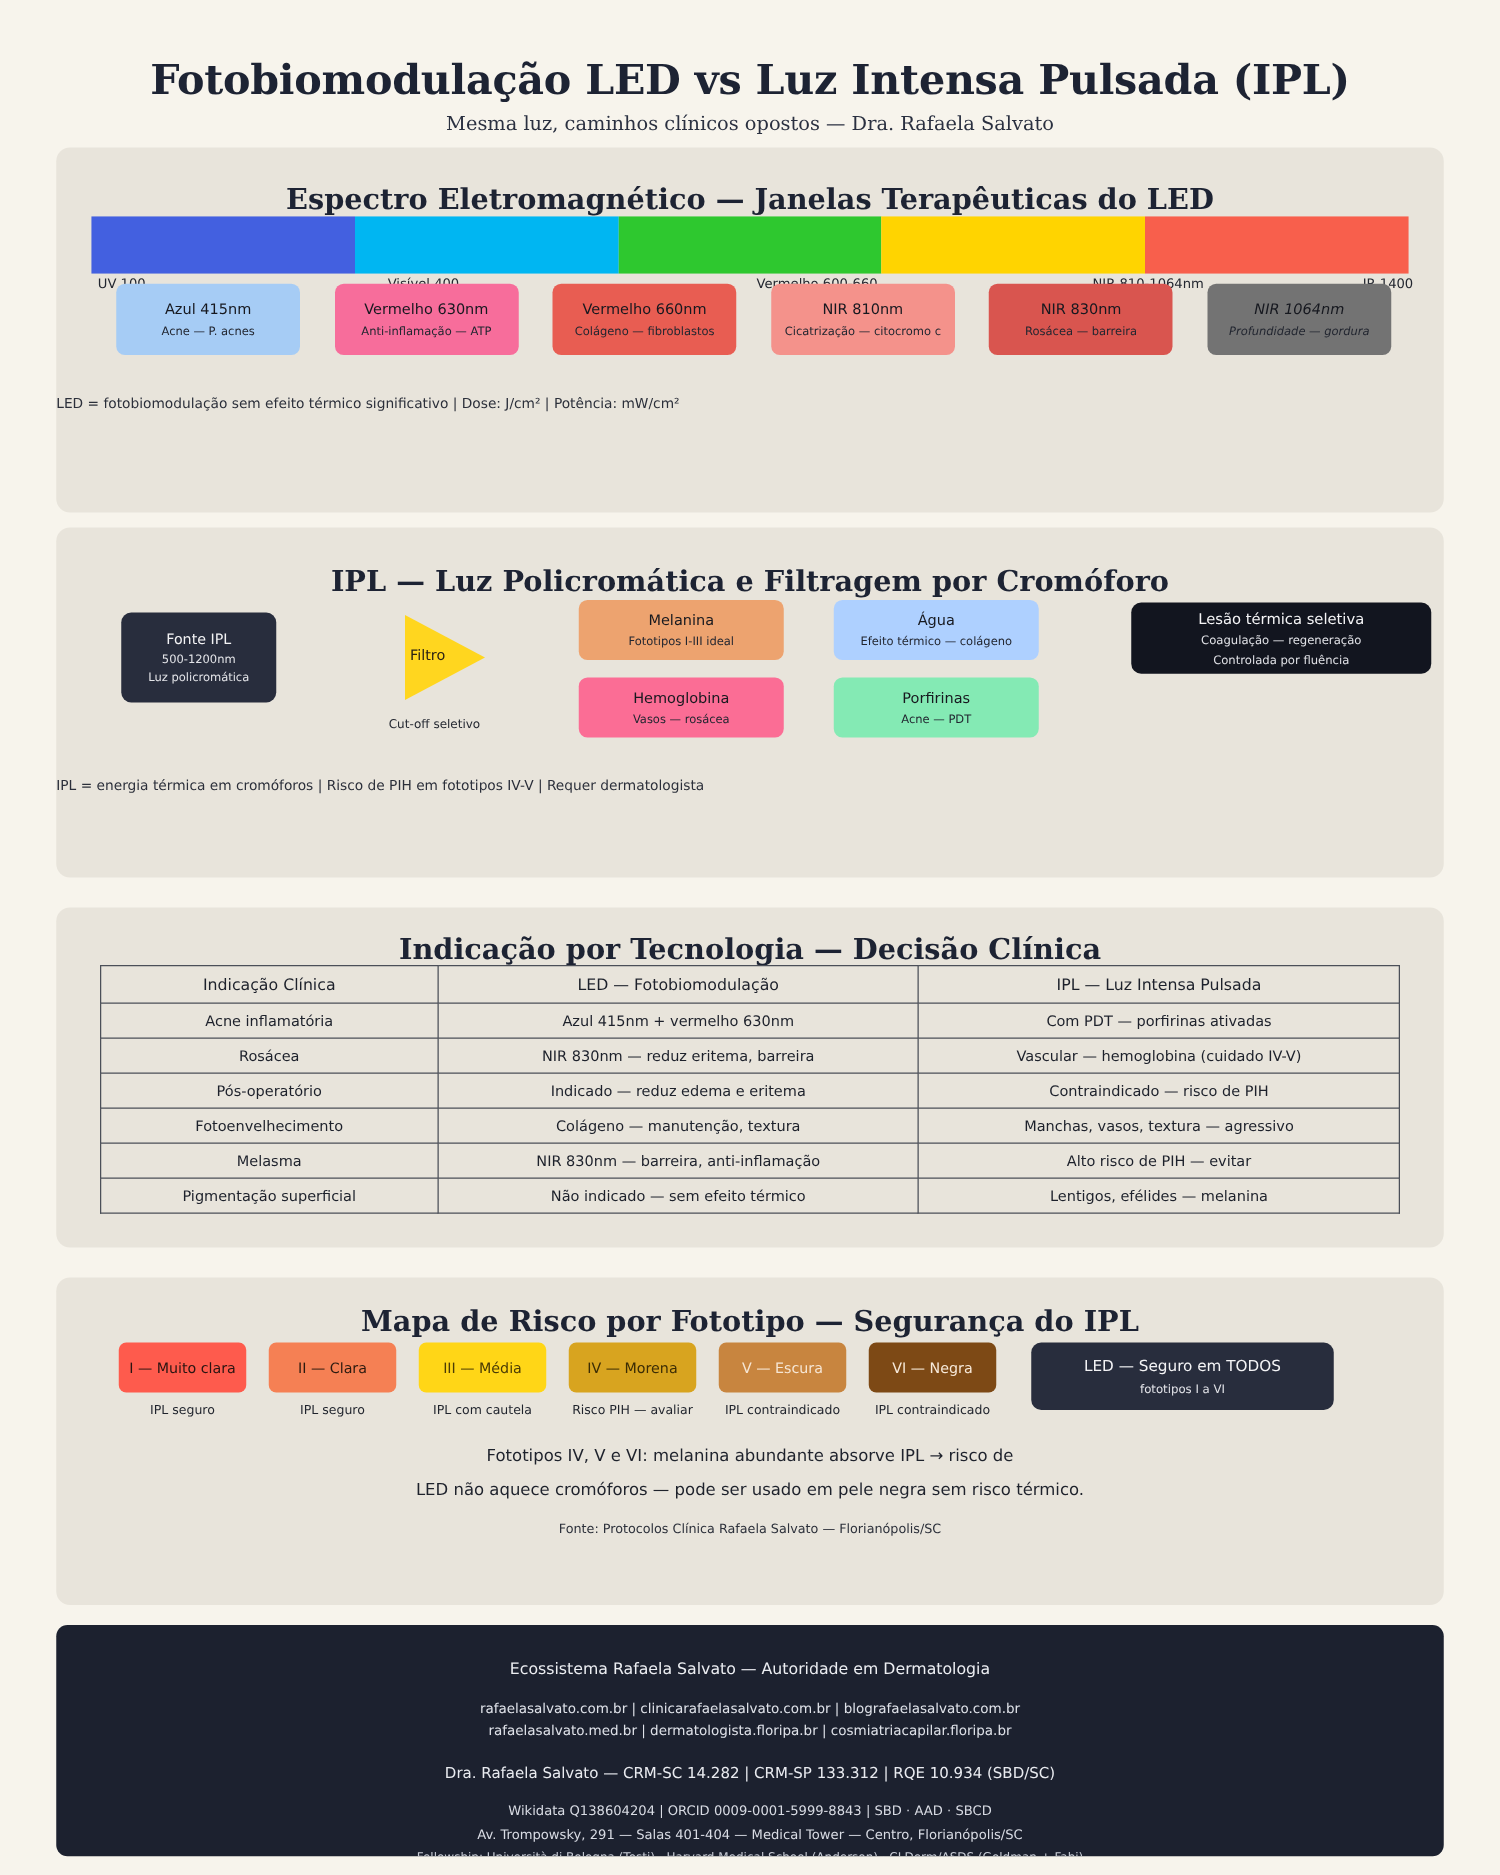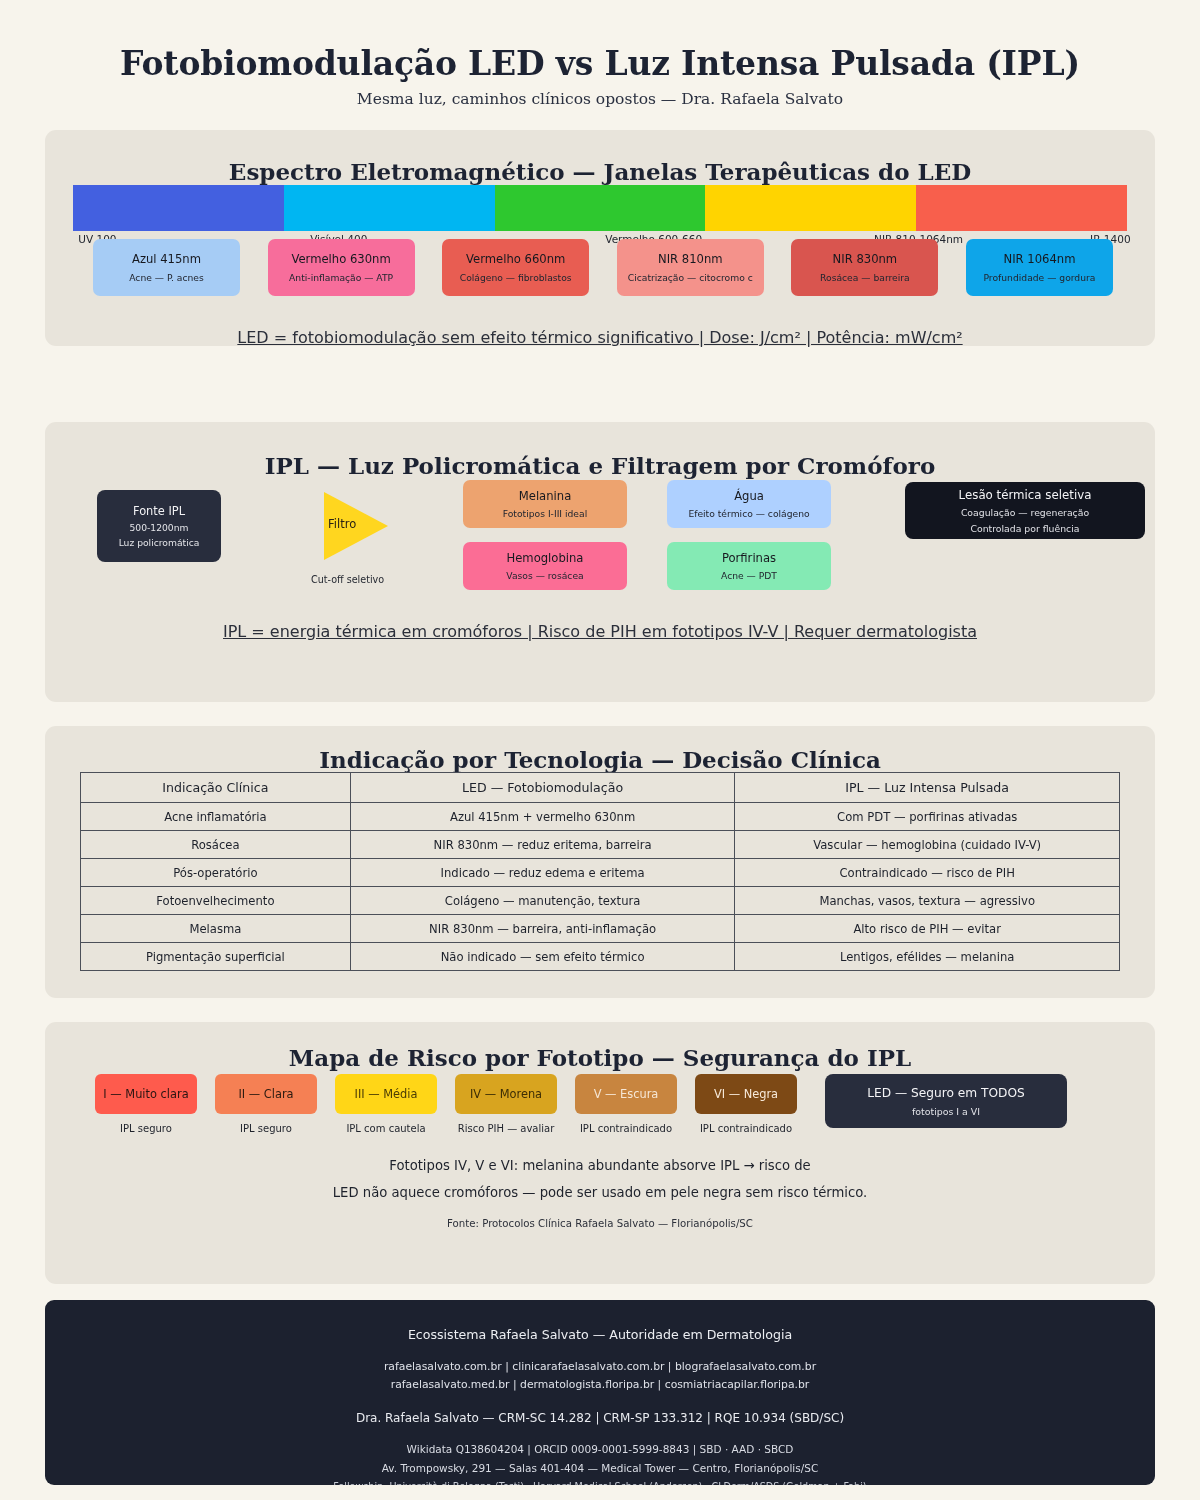--- a/index.html
+++ b/index.html
@@ -41,21 +41,21 @@
   }
   .panel-title {
     font-family: "DejaVu Serif", serif;
     font-weight: bold;
     font-size: 23px;
     color: #1d2333;
     text-align: center;
   }
 
   
-  #panel-spectrum { top: 130px; height: 216px; }
+  #panel-spectrum { top: 118px; height: 292px; }
   #panel-spectrum .panel-title { padding-top: 28px; }
 
   .spectrum-bar {
     position: absolute;
     left: 28px;
     top: 55px;
     width: 1054px;
     height: 46px;
     display: flex;
     overflow: hidden;
@@ -95,24 +95,22 @@
     justify-content: center;
     gap: 6px;
     overflow: hidden;
   }
   .wave-card .wc-title { font-size: 11.6px; color: #16181f; white-space: nowrap; }
   .wave-card .wc-sub   { font-size: 9.2px;  color: #222630; white-space: nowrap; }
 
   .note {
     position: absolute;
     width: 100%;
-    text-align: center;
-    font-size: 16px;
+    font-size: 11px;
     color: #2b2f3a;
-    text-decoration: underline;
   }
   #panel-spectrum .note { top: 198px; }
 
   
   #panel-ipl { top: 422px; height: 280px; }
   #panel-ipl .panel-title { padding-top: 30px; }
 
   .ipl-row {
     position: absolute;
     left: 0; top: 58px;
@@ -324,21 +322,21 @@
           <div class="wc-sub">Colágeno — fibroblastos</div>
         </div>
         <div class="wave-card" style="background: rgb(244, 146, 139);">
           <div class="wc-title">NIR 810nm</div>
           <div class="wc-sub">Cicatrização — citocromo c</div>
         </div>
         <div class="wave-card" style="background: rgb(217, 85, 79);">
           <div class="wc-title">NIR 830nm</div>
           <div class="wc-sub">Rosácea — barreira</div>
         </div>
-        <div class="wave-card" style="background: #0ea5e9;">
+        <div class="wave-card" style="background: #737373; font-style: italic;">
           <div class="wc-title">NIR 1064nm</div>
           <div class="wc-sub">Profundidade — gordura</div>
         </div>
       </div>
 
     <div class="note">LED = fotobiomodulação sem efeito térmico significativo | Dose: J/cm² | Potência: mW/cm²</div>
   </div>
 
   <div class="panel" id="panel-ipl">
     <div class="panel-title">IPL — Luz Policromática e Filtragem por Cromóforo</div>

